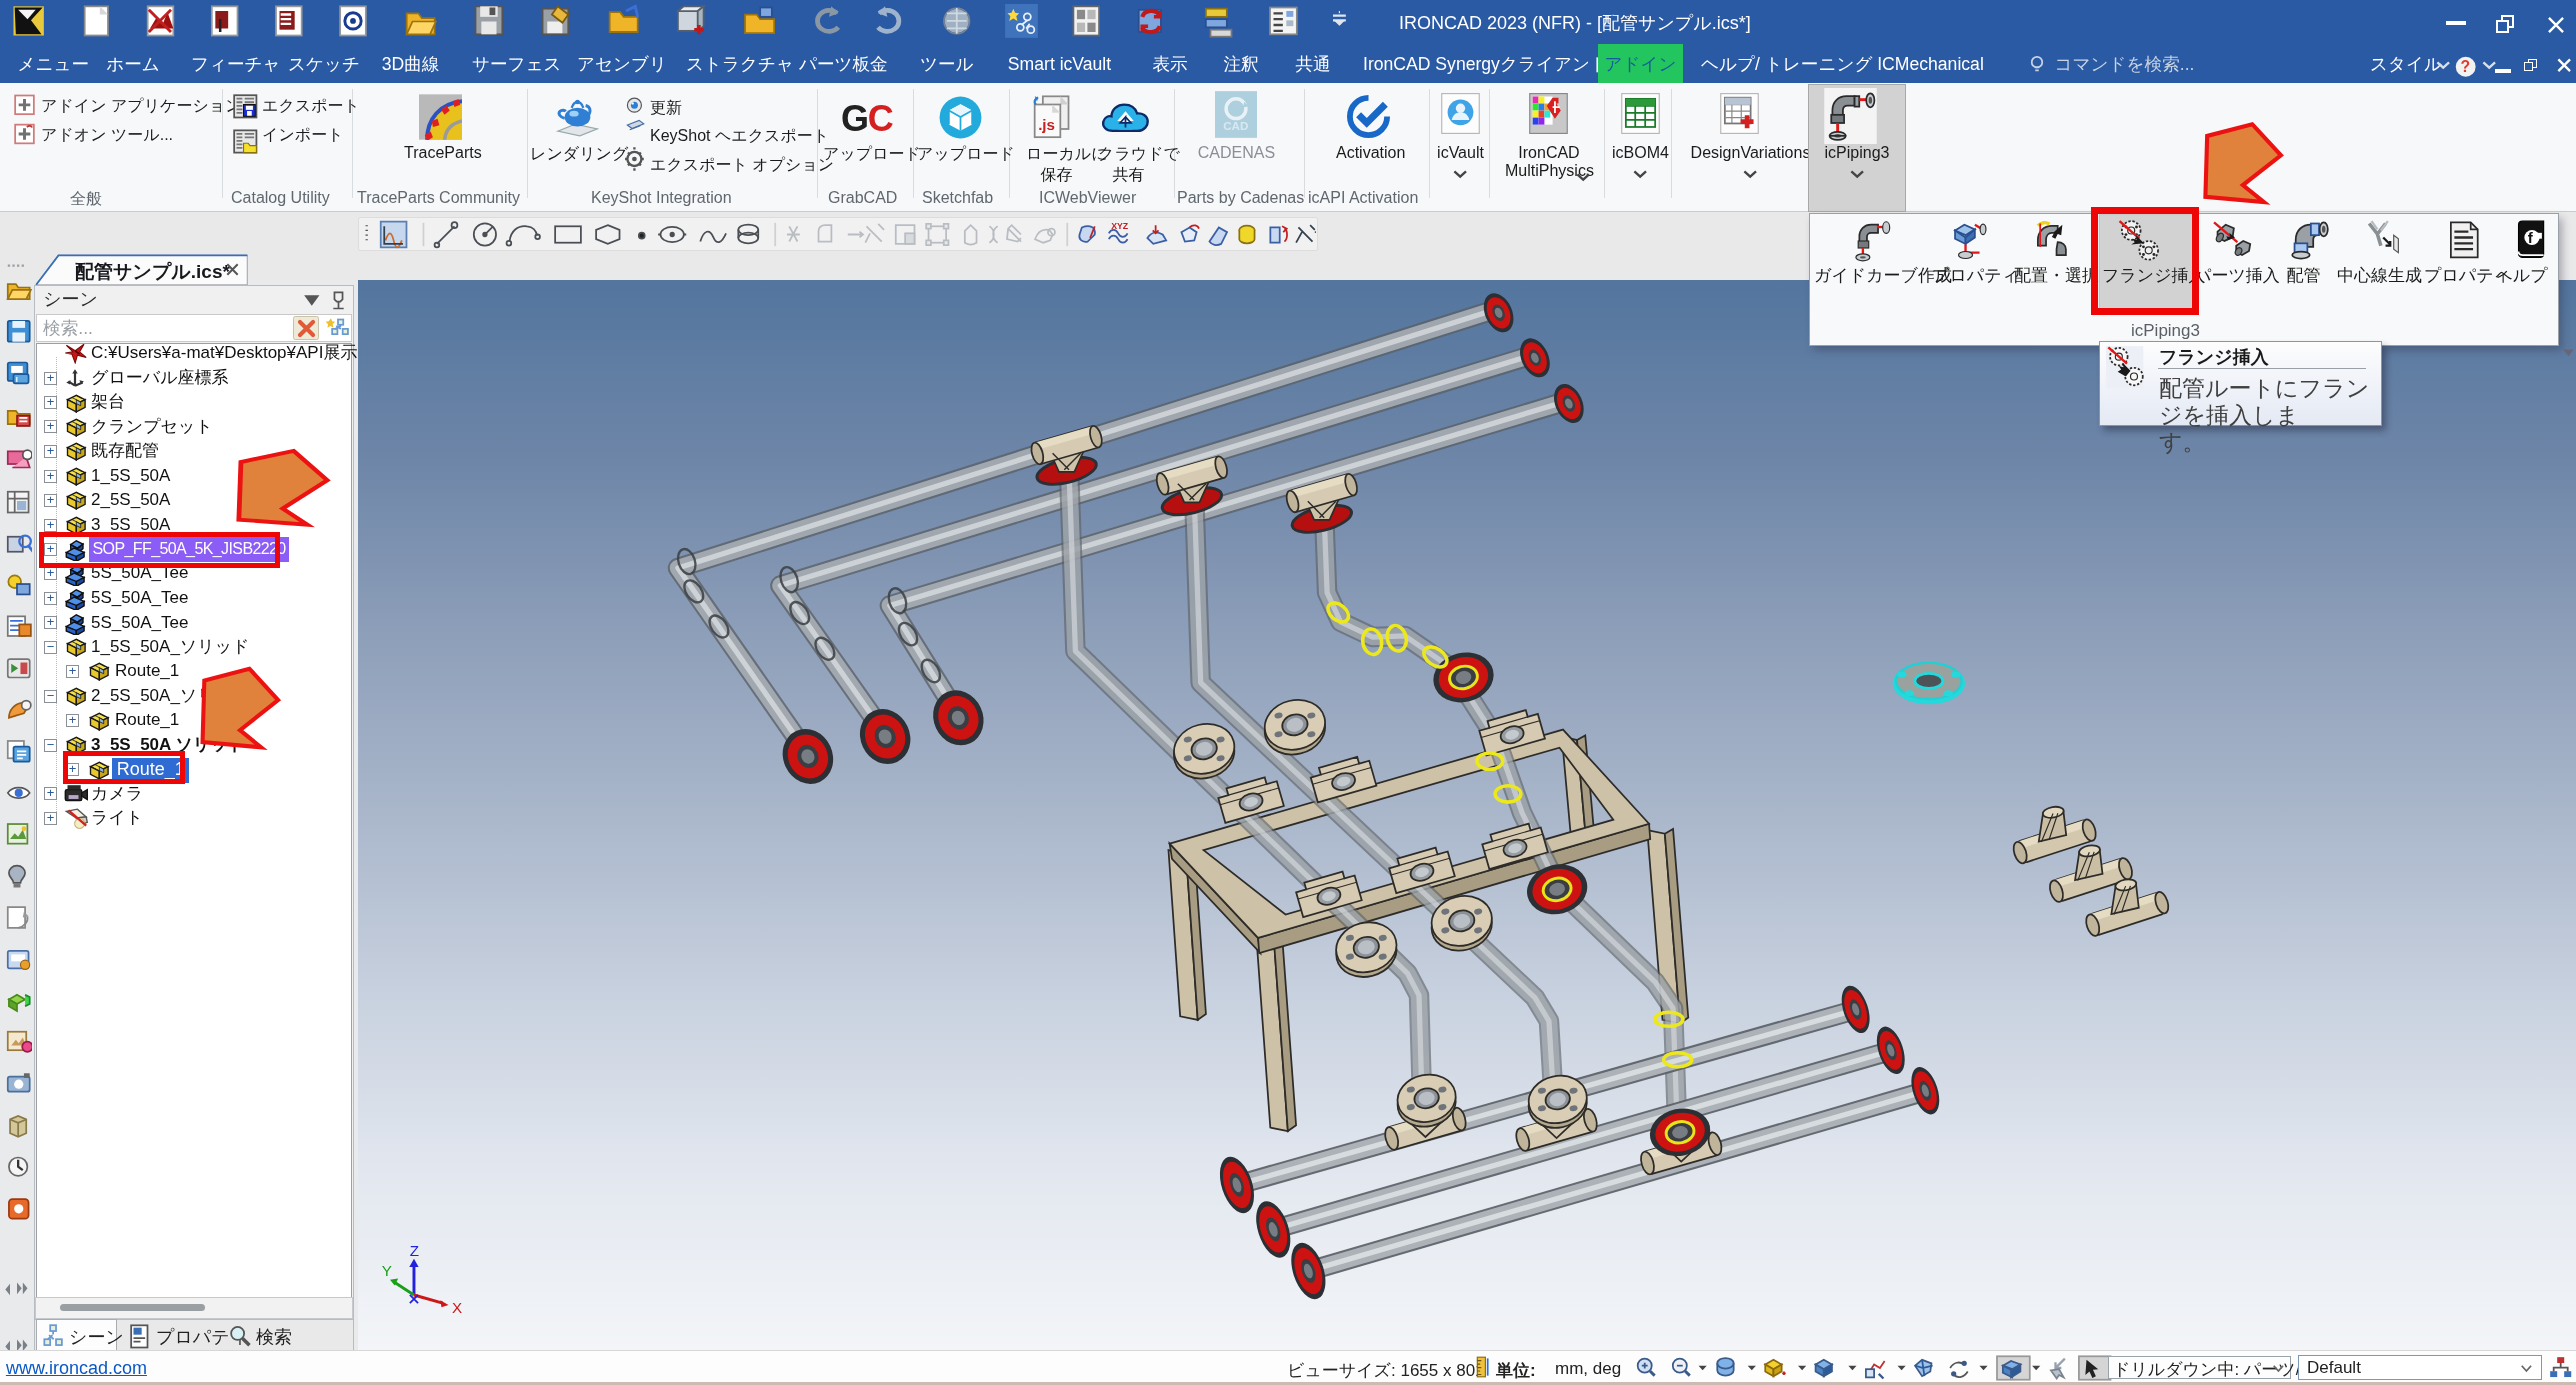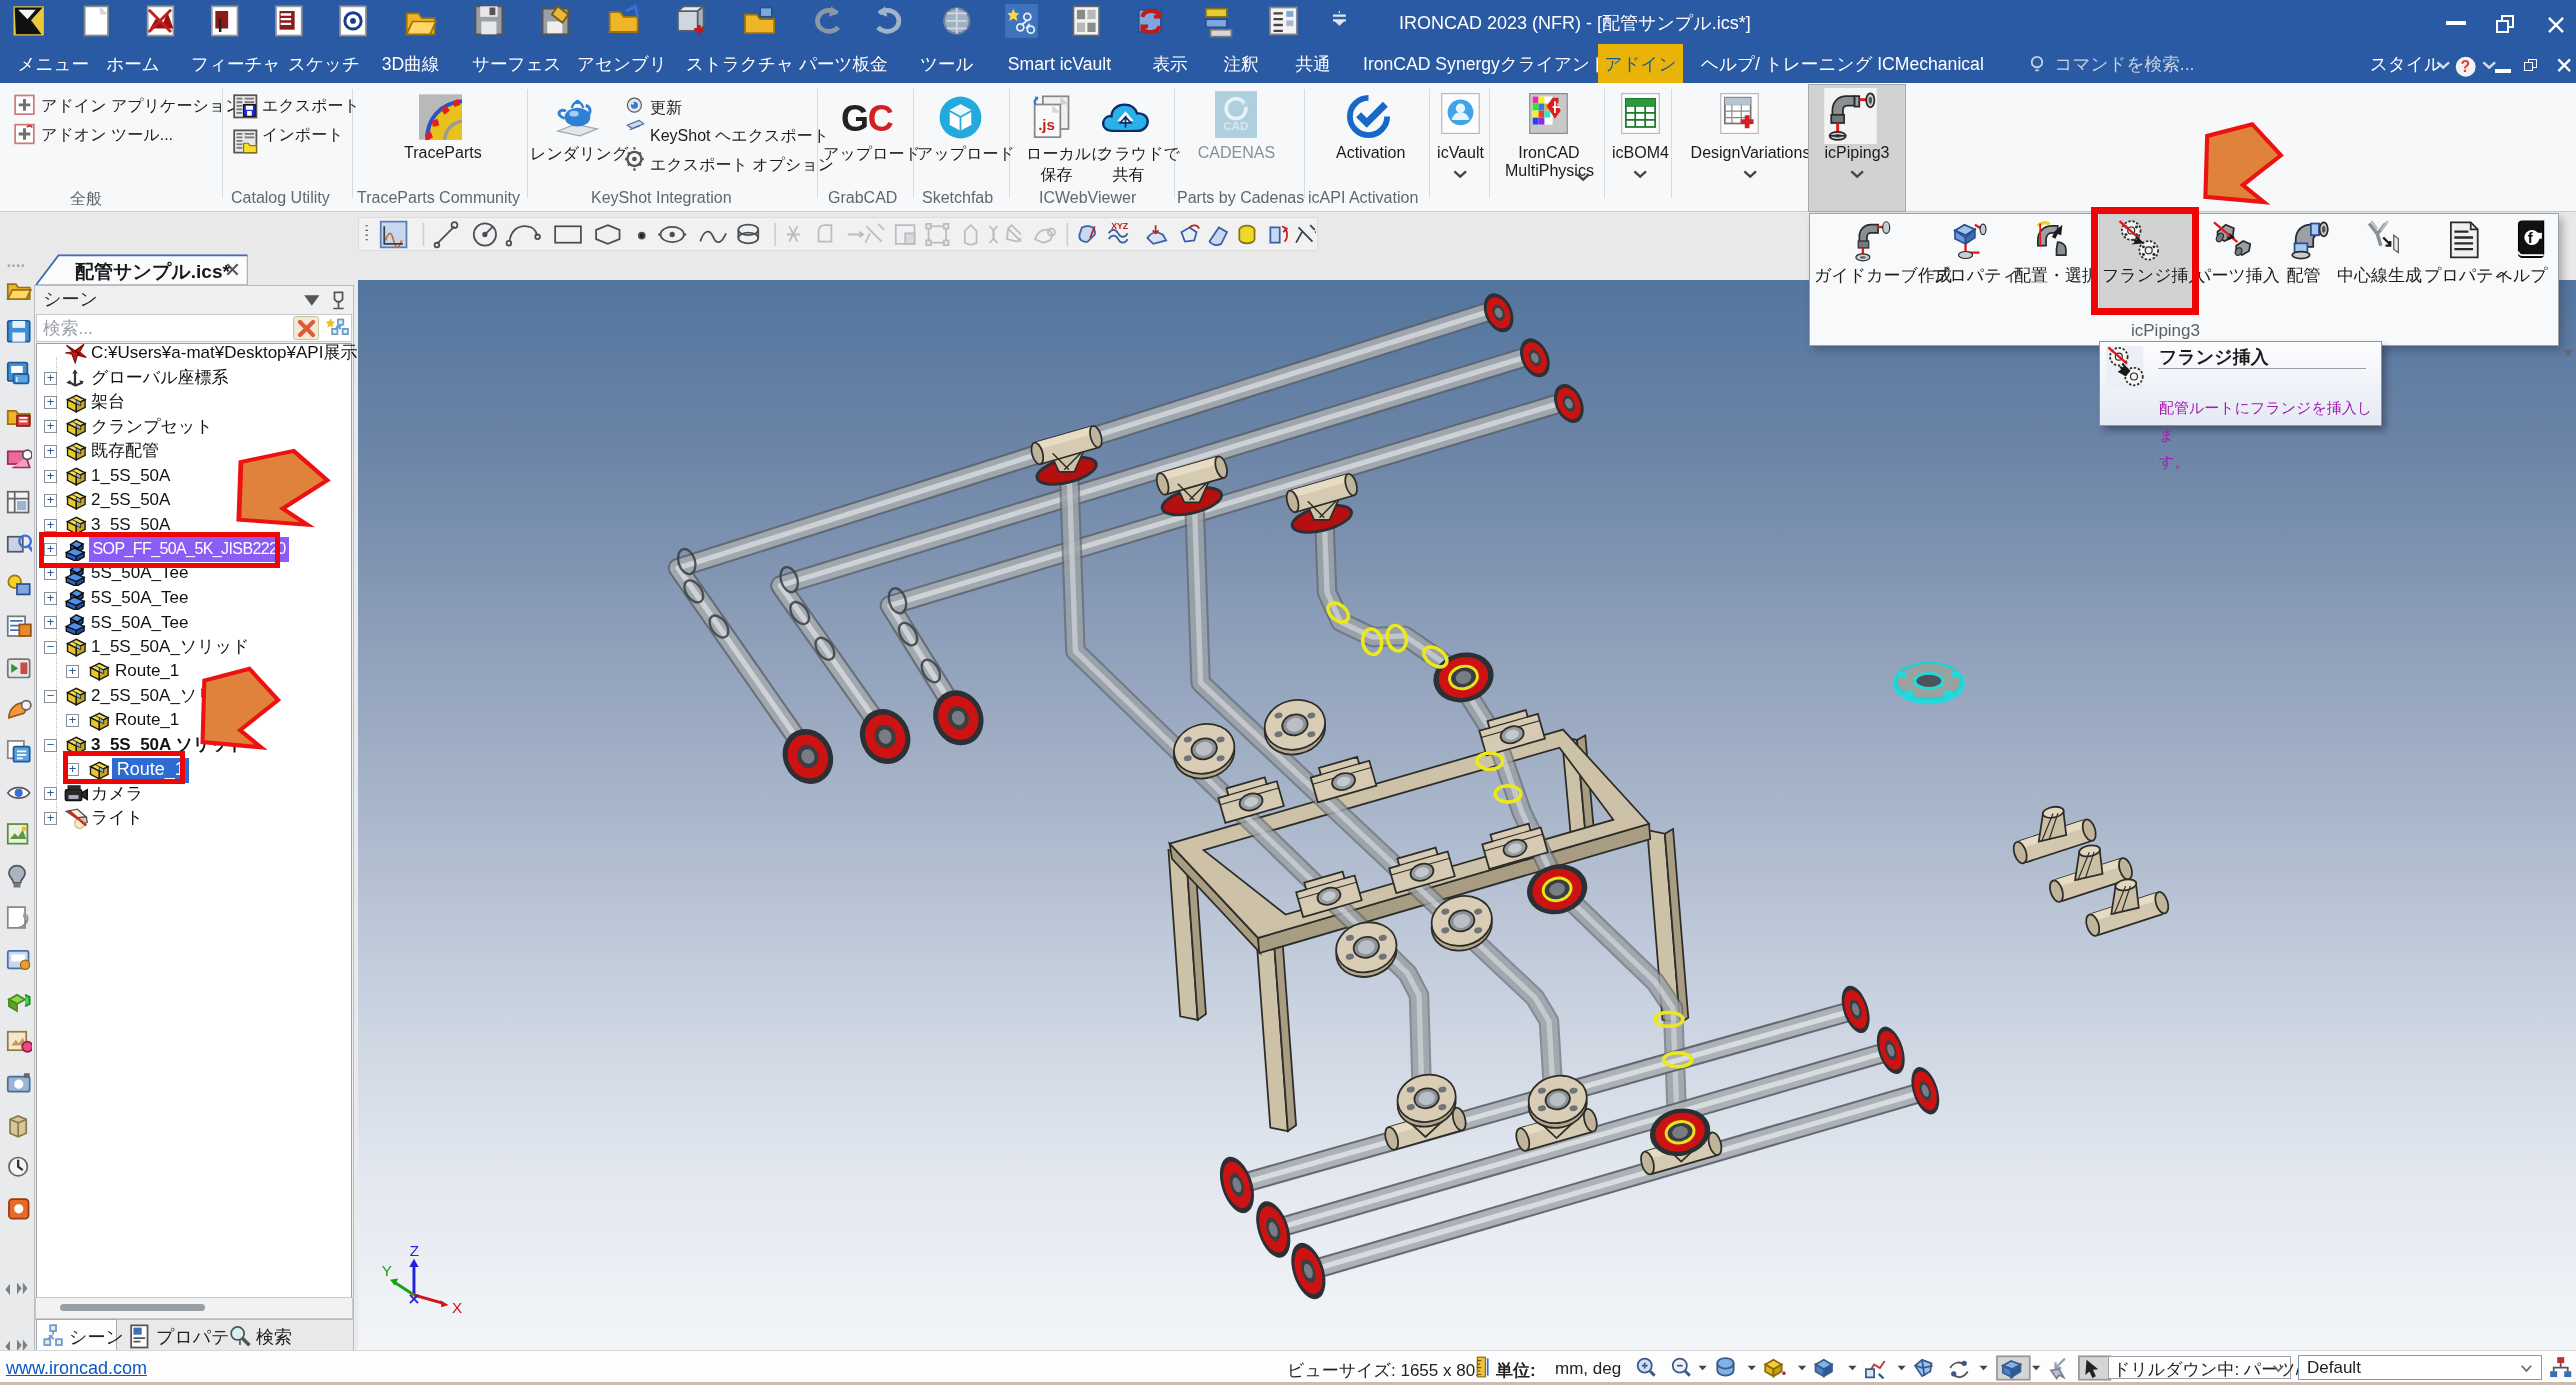--- a/index.html
+++ b/index.html
@@ -1,20 +1,20 @@
 <!DOCTYPE html>
 <html style="font-size:9.4px"><head><meta charset="utf-8">
 <style>
 *{margin:0;padding:0;box-sizing:border-box}
 html,body{width:2576px;height:1386px;overflow:hidden;font-family:"Liberation Sans",sans-serif;position:relative;background:#e9eaec}
 .abs{position:absolute}
 .titlebar{left:0;top:0;width:2576px;height:44px;background:#2a5aa4}
 .tabrow{left:0;top:44px;width:2576px;height:39px;background:#2a5aa4}
 .tab{position:absolute;top:44px;height:39px;line-height:41px;color:#fff;font-size:17.6px;text-align:center;white-space:nowrap}
-.tabsel{background:#eab308;color:#155a9e}
+.tabsel{background:#22c55e;color:#155a9e}
 .ribbon{left:0;top:83px;width:2576px;height:129px;background:#f7f8f9;border-bottom:1.2px solid #c9cdd2}
 .rsep{position:absolute;top:89px;width:1.2px;height:109px;background:#d9dcdf}
 .rlabel{position:absolute;top:189px;height:17.6px;font-size:16px;color:#60676f;white-space:nowrap}
 .ritem{position:absolute;font-size:16px;color:#1b1b1b;white-space:nowrap}
 .rbig{position:absolute;font-size:16px;color:#1b1b1b;text-align:center;white-space:nowrap}
 .graystrip{left:0;top:212px;width:2576px;height:68px;background:#e9e9ea}
 .toolbarbox{left:358px;top:217px;width:960px;height:34px;background:#f1f1f2;border:0.6px solid #dcdcdd;border-radius:2.3px}
 .viewport{left:358px;top:280px;width:2218px;height:1070px;background:linear-gradient(180deg,#53759e 0%,#6e86a8 17%,#8fa0ba 34%,#aab7cb 50%,#c8d1df 67%,#e2e7ef 83%,#f3f5f8 100%)}
 .scenepanel{left:34px;top:285px;width:320px;height:1070px;background:#f0f0f0;border:0.6px solid #b8bcc0}
 .searchrow{position:absolute;left:1.2px;top:28px;width:316px;height:27.5px;background:#fff;border:0.6px solid #c9c9c9}
@@ -1297,21 +1297,21 @@
     <rect x="0" y="0" width="64" height="72" fill="#eceff5"></rect>
     <circle cx="22" cy="18" r="15" fill="#f8f8f8" stroke="#2a2a2a" stroke-width="3" stroke-dasharray="4 3"></circle>
     <circle cx="22" cy="18" r="6" fill="none" stroke="#2a2a2a" stroke-width="2"></circle>
     <path d="M4 2l32 28" stroke="#e01818" stroke-width="4"></path>
     <circle cx="48" cy="52" r="15" fill="#f8f8f8" stroke="#2a2a2a" stroke-width="3" stroke-dasharray="4 3"></circle>
     <circle cx="48" cy="52" r="6" fill="none" stroke="#2a2a2a" stroke-width="2"></circle>
     <path d="M42 42L28 28l2 8-8-2 4 6-6 4 14 8z" fill="#1a1a1a"></path>
   </svg>
 <div class="abs" style="left:2159px;top:345px;font-size:18px;font-weight:bold;color:#1a1a1a">フランジ挿入</div>
 <div class="abs" style="left:2158px;top:368px;width:208px;height:1.2px;background:#9aa0a8"></div>
-<div class="abs" style="left:2159px;top:394px;width:217px;font-size:15px;color:#a21caf;line-height:27px">配管ルートにフランジを挿入しま<br>す。</div>
+<div class="abs" style="left:2159px;top:375px;width:217px;font-size:23px;color:#404040;line-height:27px">配管ルートにフランジを挿入しま<br>す。</div>
 
 <div class="redbox" style="left:39px;top:532px;width:241px;height:36px;border-width:5.9px"></div>
 <div class="redbox" style="left:63px;top:751px;width:122px;height:33px;border-width:5.9px"></div>
 <div class="redbox" style="left:2091px;top:207px;width:108px;height:108px"></div>
 
 <svg class="abs" style="left:0px;top:0px;pointer-events:none" width="2576" height="1386" viewBox="0 0 4400 2367">
 <g fill="#e0813c" stroke="#ec1212" stroke-width="7" stroke-linejoin="miter" stroke-miterlimit="6">
 <path transform="translate(3767,212)" d="M0,124 L3,20 L80,0 L129,53 L64,104 L100,133 Z"></path>
 <path transform="translate(408,770) scale(1.17,0.947)" d="M0,124 L3,20 L80,0 L129,53 L64,104 L100,133 Z"></path>
 <path transform="translate(346,1142) scale(1.0,1.01)" d="M0,124 L3,20 L80,0 L129,53 L64,104 L100,133 Z"></path>

